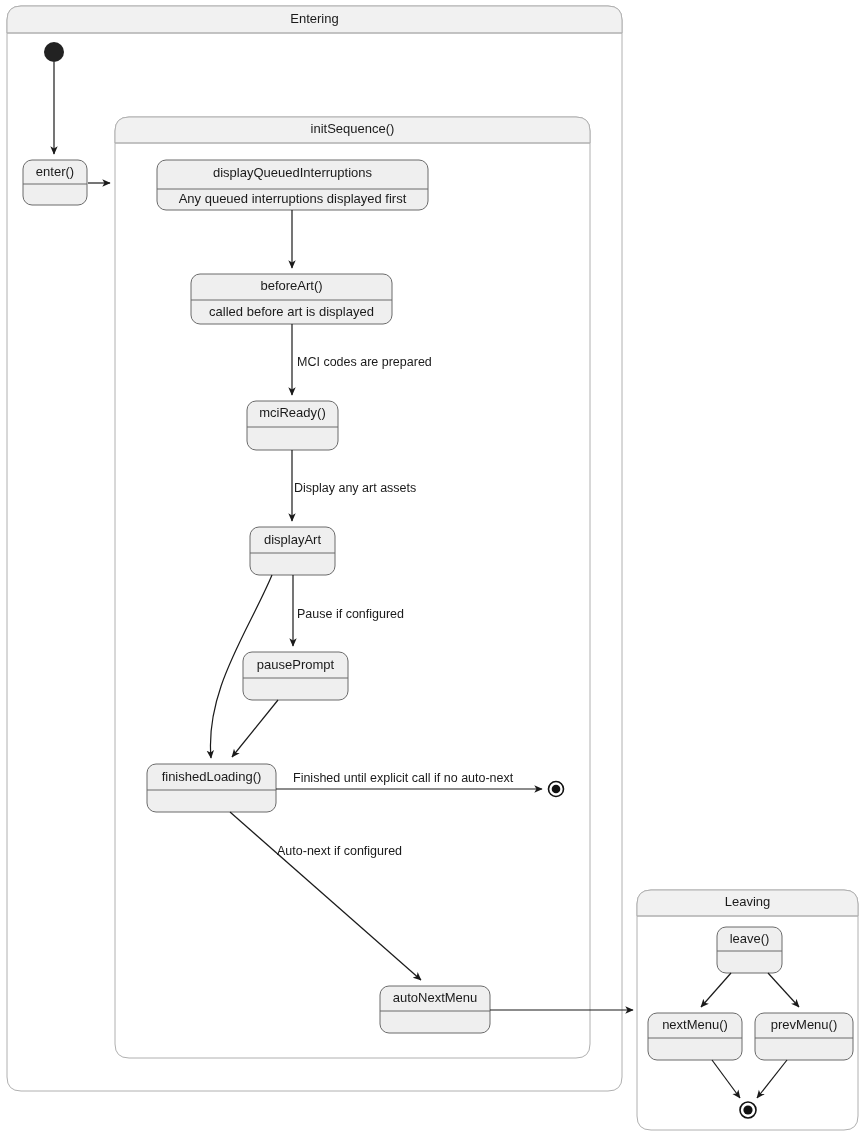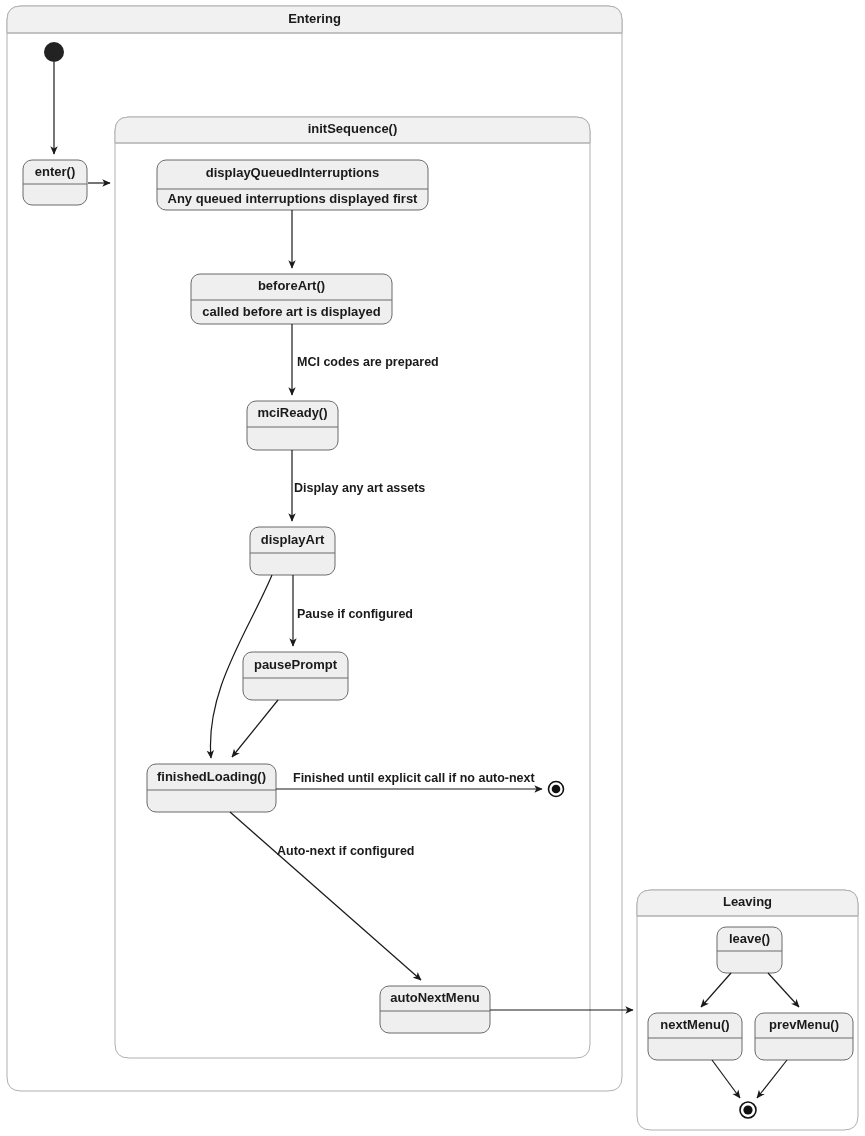--- a/index.html
+++ b/index.html
@@ -10,21 +10,20 @@
   body {
     width: 865px;
     height: 1136px;
     font-family: "Liberation Sans", sans-serif;
     overflow: hidden;
   }
   #diagram-root {
     position: relative;
     width: 865px;
     height: 1136px;
-    font-weight: bold;
   }
   svg.diagram {
     display: block;
     width: 865px;
     height: 1136px;
   }
   .composite-body {
     fill: #ffffff;
     stroke: #b0b0b0;
     stroke-width: 1;

